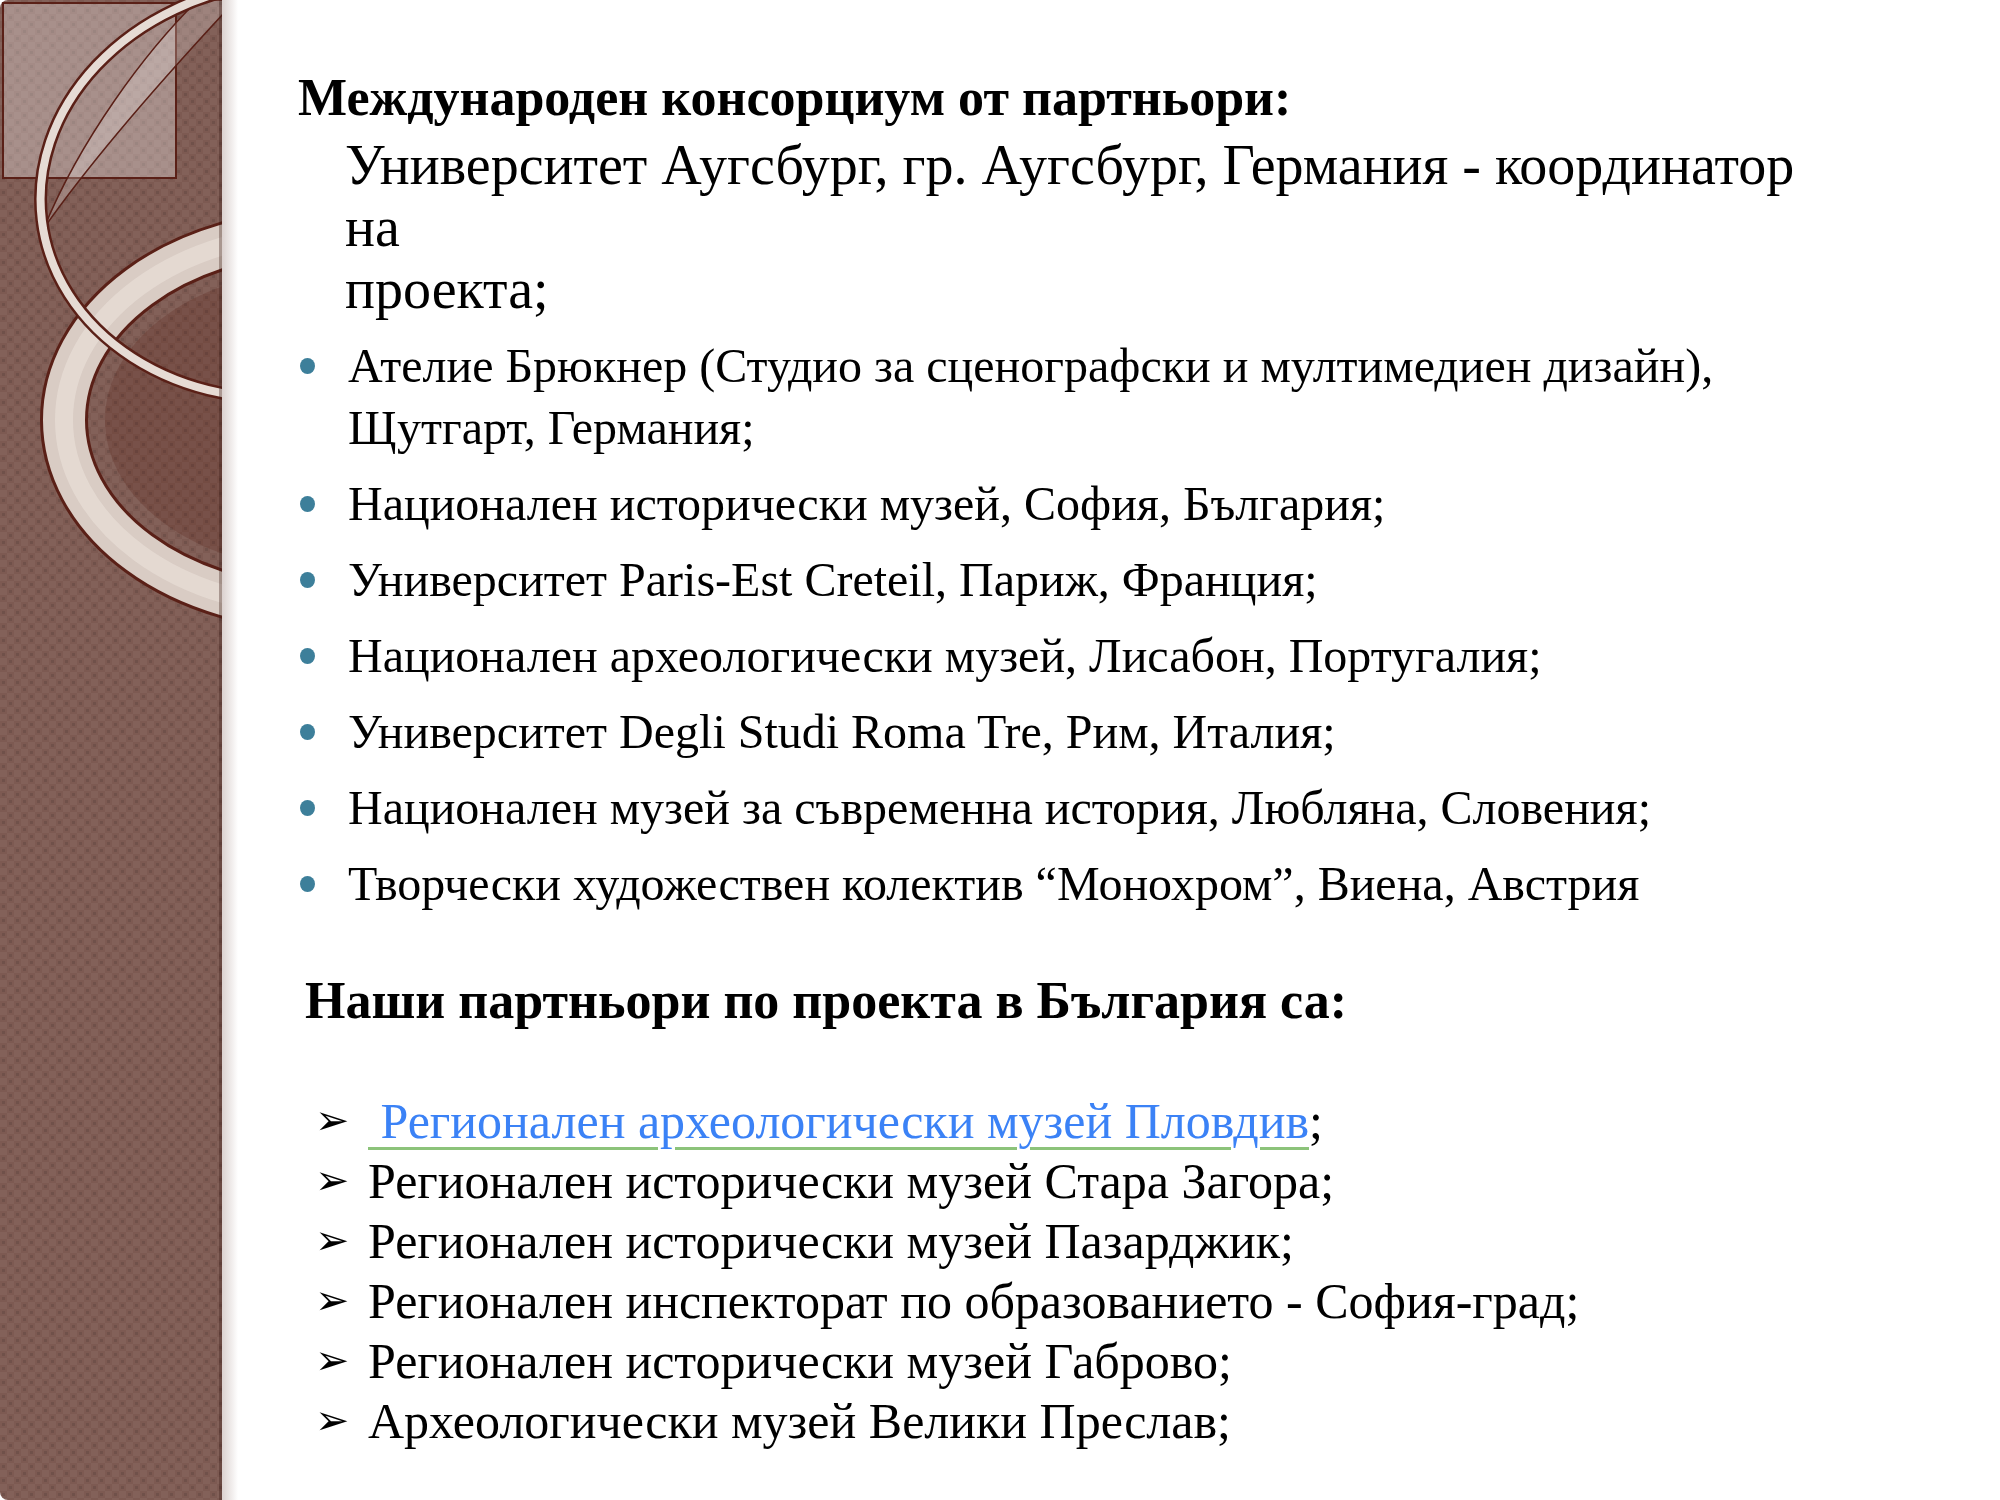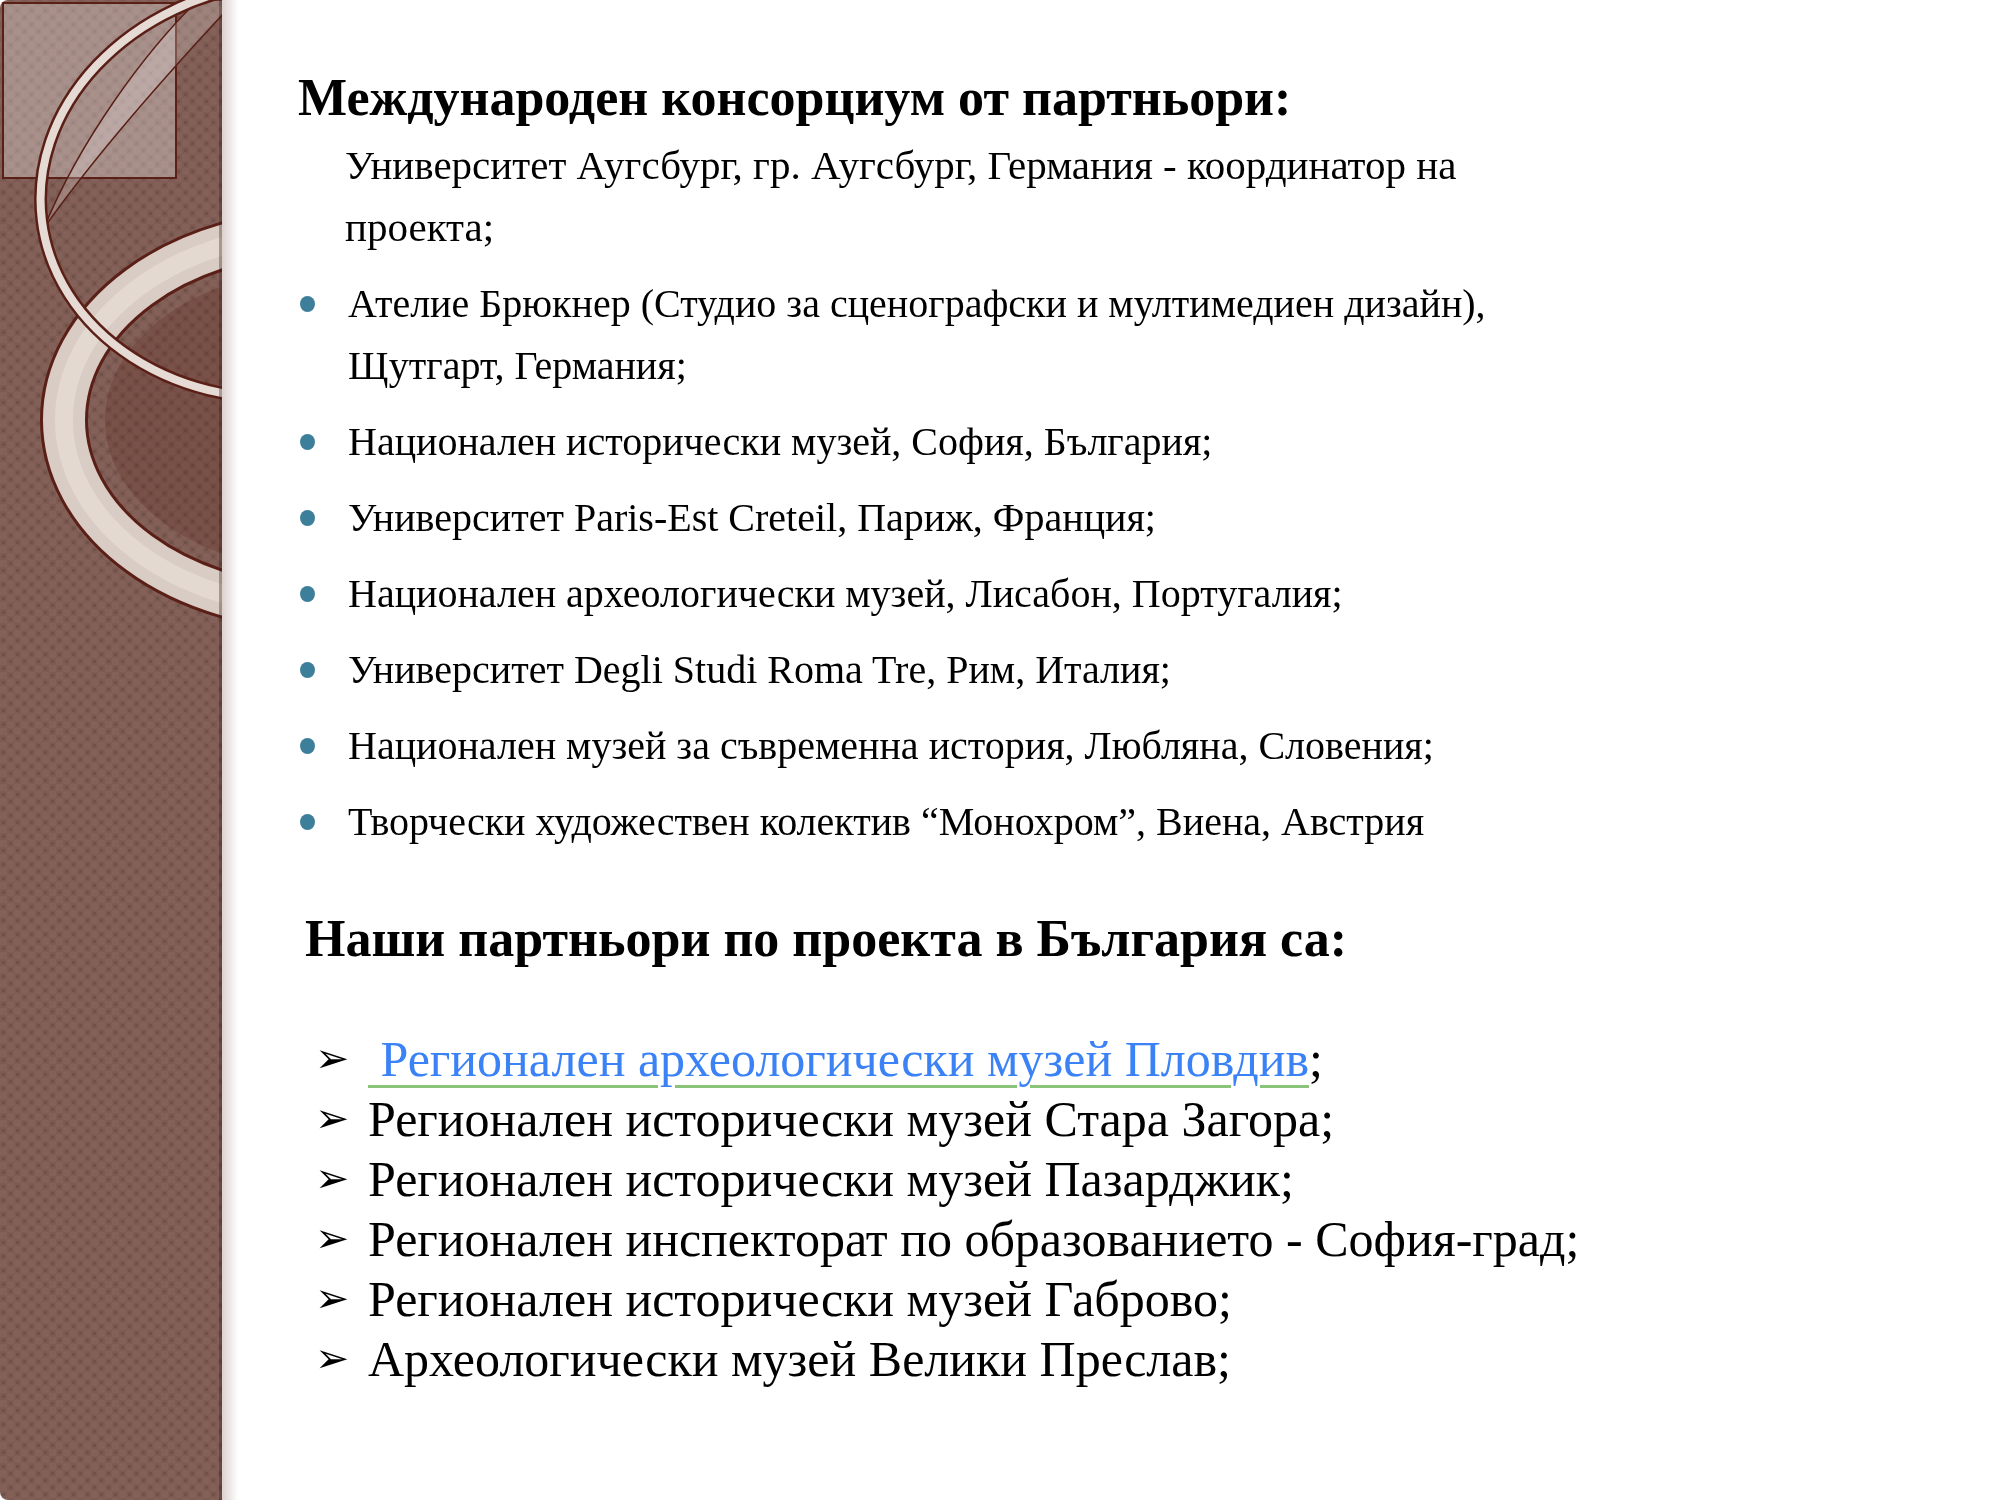--- a/index.html
+++ b/index.html
@@ -17,23 +17,23 @@
     position:absolute; left:222px; top:0; width:16px; height:1500px;
     background:linear-gradient(to right, rgba(125,90,82,0.28), rgba(125,90,82,0));
   }
   .content {
     position:absolute; left:222px; top:0; right:0; bottom:0;
     padding:70px 180px 0 76px;
   }
   .h1 { font-size:52px; line-height:56px; font-weight:bold; white-space:pre; }
   .intro {
     margin:8px 0 15px 47px;
-    font-size:41px; line-height:62px; white-space:pre-line;
+    font-size:56px; line-height:62px; white-space:pre-line;
   }
-  .bullet-row { display:flex; margin-bottom:14px; font-size:40px; line-height:62px; }
+  .bullet-row { display:flex; margin-bottom:14px; font-size:48px; line-height:62px; }
   .dot {
     flex:0 0 15px; width:15px; height:16px; border-radius:50%;
     background:#3d7f9a; margin:23px 33px 0 2px;
   }
   .lines { white-space:pre-line; }
   .h2 { margin:58px 0 0 7px; font-size:52px; line-height:56px; font-weight:bold; white-space:pre; }
   .partners { margin:62px 0 0 17px; }
   .partner-row { display:flex; font-size:50px; line-height:60px; }
   .arrow {
     flex:0 0 37px; margin-right:16px;

